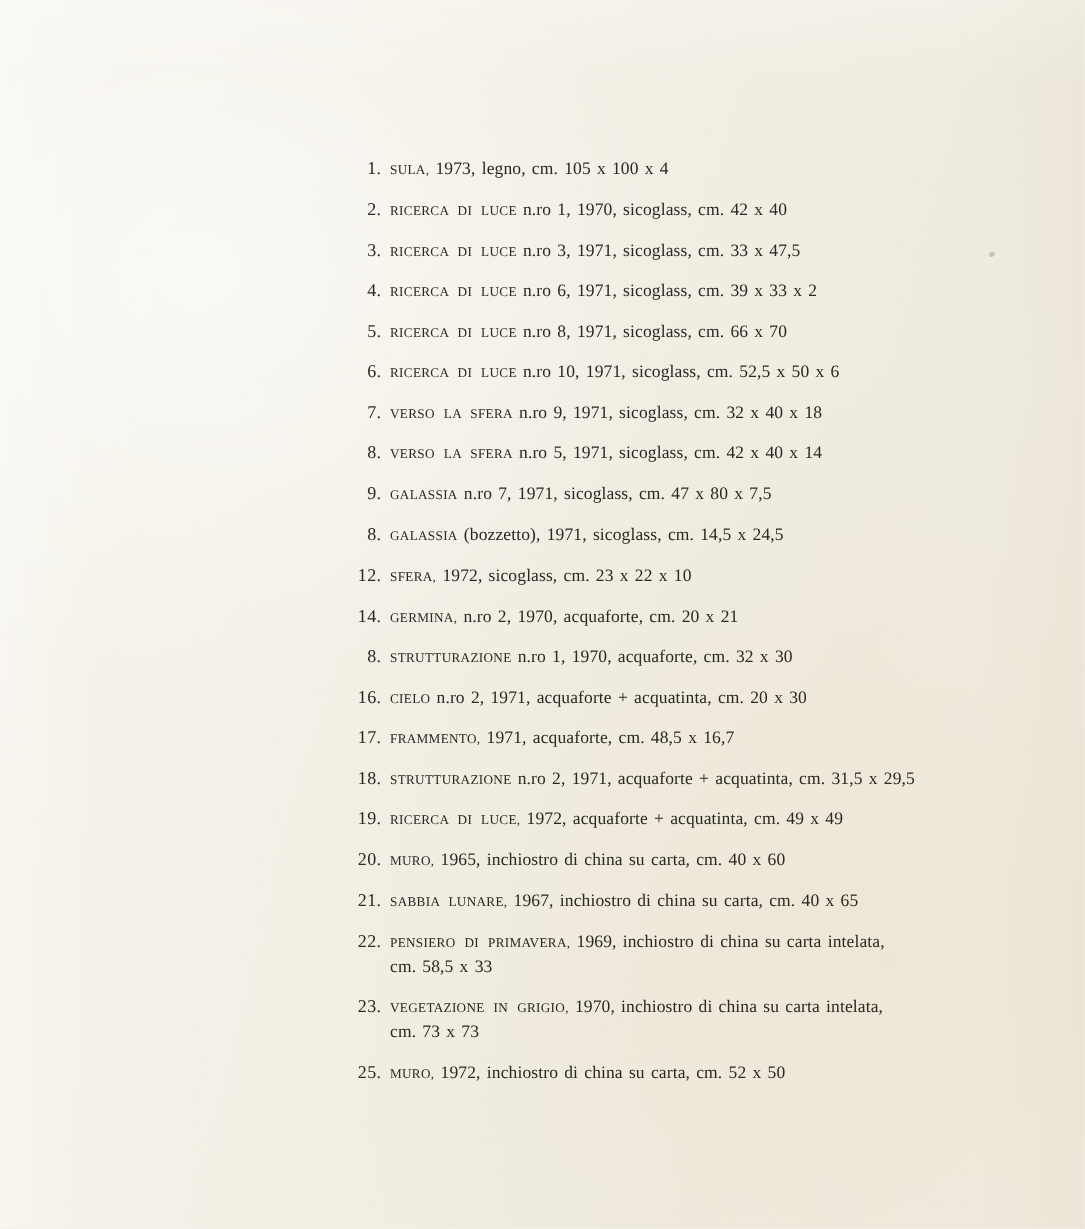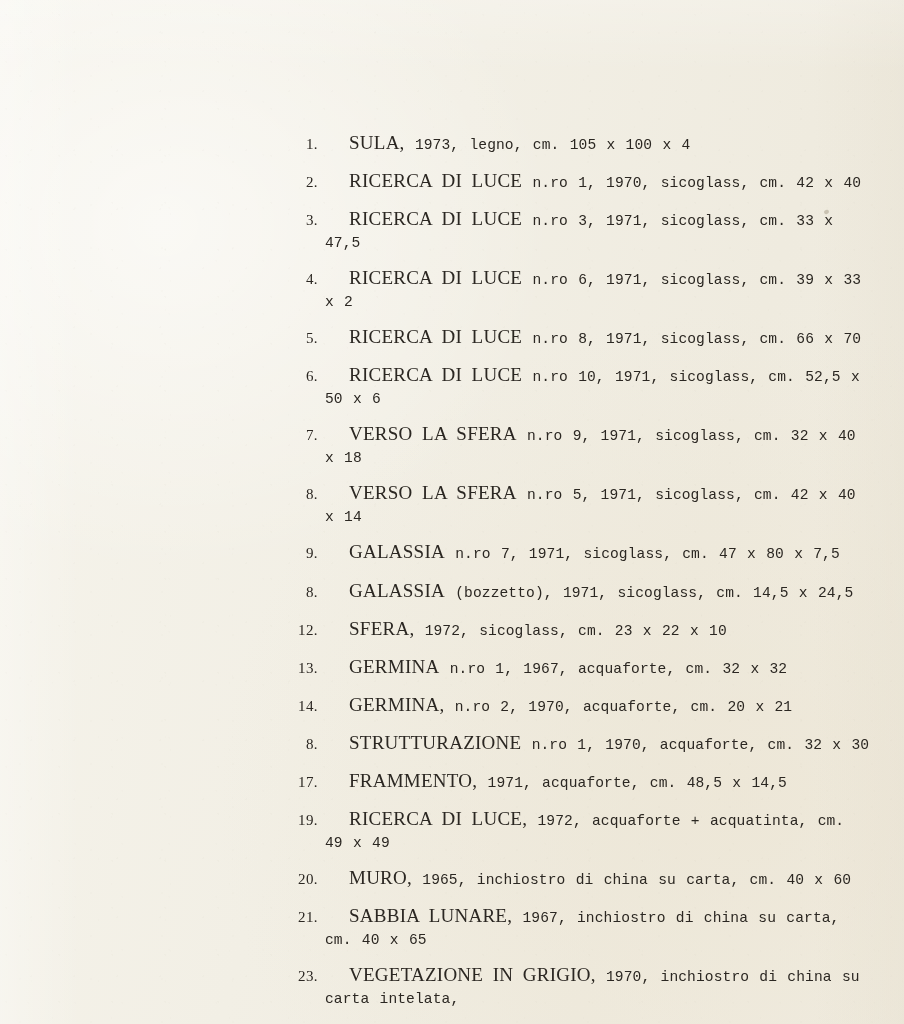--- a/index.html
+++ b/index.html
@@ -89,28 +89,26 @@
   .entry .line2 {
     display: block;
     margin-top: 2px;
   }
 
   
   .title {
     text-transform: uppercase;
     word-spacing: 4.5px;
     letter-spacing: 0.25px;
-    font-size: 19px;
-    margin-left: 24px;
+    font-size: 11px;
   }
   .rest {
     word-spacing: 1.4px;
     letter-spacing: 0.1px;
     font-size: 14.6px;
-    font-family: Liberation Mono, monospace;
   }
 </style>
 </head>
 <body>
 
 <div class="paper"></div>
 <div class="grain"></div>
 <div class="edge-shade"></div>
 <div class="speck"></div>
 
@@ -153,48 +151,56 @@
     </div>
     <div class="entry">
       <span class="num">8.</span>
       <span class="body"><span class="title">GALASSIA</span><span class="rest"> (bozzetto), 1971, sicoglass, cm. 14,5 x 24,5</span></span>
     </div>
     <div class="entry">
       <span class="num">12.</span>
       <span class="body"><span class="title">SFERA,</span><span class="rest"> 1972, sicoglass, cm. 23 x 22 x 10</span></span>
     </div>
     <div class="entry">
-      <span class="num">13.</span>
-      <span class="body"><span class="title">GERMINA</span><span class="rest"> n.ro 1, 1967, acquaforte, cm. 32 x 32</span></span>
-    </div>
-    <div class="entry">
       <span class="num">14.</span>
       <span class="body"><span class="title">GERMINA,</span><span class="rest"> n.ro 2, 1970, acquaforte, cm. 20 x 21</span></span>
     </div>
     <div class="entry">
       <span class="num">8.</span>
       <span class="body"><span class="title">STRUTTURAZIONE</span><span class="rest"> n.ro 1, 1970, acquaforte, cm. 32 x 30</span></span>
     </div>
     <div class="entry">
+      <span class="num">16.</span>
+      <span class="body"><span class="title">CIELO</span><span class="rest"> n.ro 2, 1971, acquaforte + acquatinta, cm. 20 x 30</span></span>
+    </div>
+    <div class="entry">
       <span class="num">17.</span>
-      <span class="body"><span class="title">FRAMMENTO,</span><span class="rest"> 1971, acquaforte, cm. 48,5 x 14,5</span></span>
+      <span class="body"><span class="title">FRAMMENTO,</span><span class="rest"> 1971, acquaforte, cm. 48,5 x 16,7</span></span>
+    </div>
+    <div class="entry">
+      <span class="num">18.</span>
+      <span class="body"><span class="title">STRUTTURAZIONE</span><span class="rest"> n.ro 2, 1971, acquaforte + acquatinta, cm. 31,5 x 29,5</span></span>
     </div>
     <div class="entry">
       <span class="num">19.</span>
       <span class="body"><span class="title">RICERCA DI LUCE,</span><span class="rest"> 1972, acquaforte + acquatinta, cm. 49 x 49</span></span>
     </div>
     <div class="entry">
       <span class="num">20.</span>
       <span class="body"><span class="title">MURO,</span><span class="rest"> 1965, inchiostro di china su carta, cm. 40 x 60</span></span>
     </div>
     <div class="entry">
       <span class="num">21.</span>
       <span class="body"><span class="title">SABBIA LUNARE,</span><span class="rest"> 1967, inchiostro di china su carta, cm. 40 x 65</span></span>
     </div>
     <div class="entry">
+      <span class="num">22.</span>
+      <span class="body"><span class="title">PENSIERO DI PRIMAVERA,</span><span class="rest"> 1969, inchiostro di china su carta intelata,</span><span class="rest line2">cm. 58,5 x 33</span></span>
+    </div>
+    <div class="entry">
       <span class="num">23.</span>
-      <span class="body"><span class="title">VEGETAZIONE IN GRIGIO,</span><span class="rest"> 1970, inchiostro di china su carta intelata,</span></span>
+      <span class="body"><span class="title">VEGETAZIONE IN GRIGIO,</span><span class="rest"> 1970, inchiostro di china su carta intelata,</span><span class="rest line2">cm. 73 x 73</span></span>
     </div>
     <div class="entry">
       <span class="num">25.</span>
       <span class="body"><span class="title">MURO,</span><span class="rest"> 1972, inchiostro di china su carta, cm. 52 x 50</span></span>
     </div>
   </div>
 
 </body></html>

